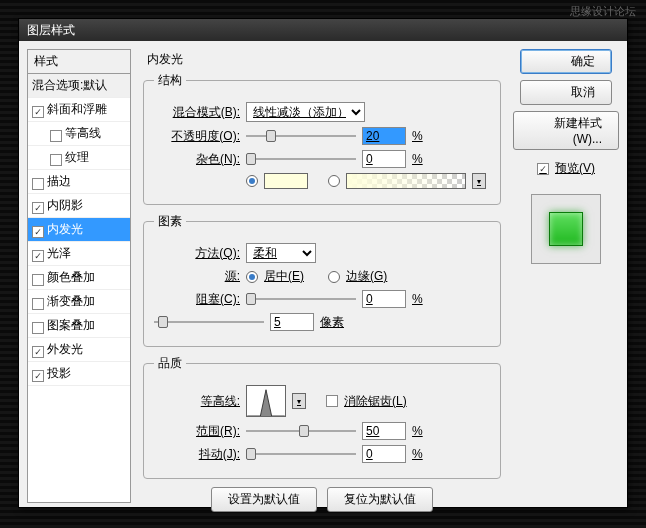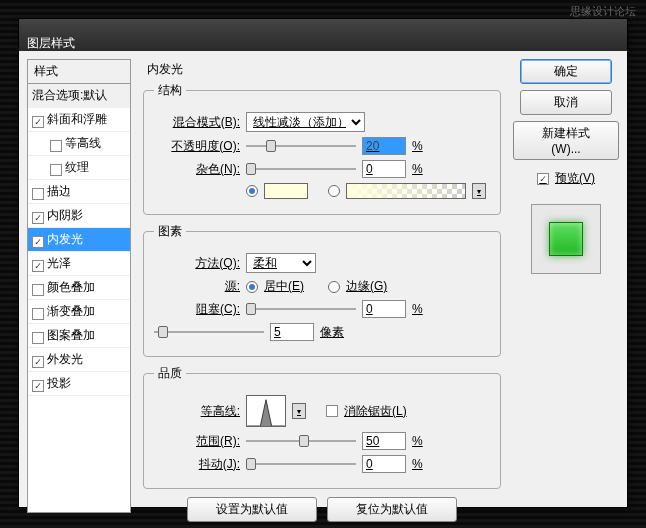--- a/index.html
+++ b/index.html
@@ -1,51 +1,51 @@
 <!DOCTYPE html>
 <html><head>
 <meta charset="utf-8">
 <style>
 * { box-sizing: border-box; margin: 0; padding: 0; font-family: "Microsoft YaHei", SimSun, sans-serif; font-size: 12px; }
 body { background: #1a1a1a; width: 646px; height: 528px; position: relative; }
 .bg-pattern { position: absolute; inset: 0; background: repeating-linear-gradient(180deg, #0a0a0a 0 3px, #151515 3px 6px); }
 .watermark { position: absolute; top: 4px; right: 10px; color: #666; font-size: 11px; }
 .dialog { position: absolute; top: 18px; left: 18px; width: 610px; height: 490px; background: #f0f0f0; border: 1px solid #000; box-shadow: 2px 2px 6px rgba(0,0,0,.5); }
-.titlebar { height: 22px; background: linear-gradient(#444,#2a2a2a); color: #fff; padding: 16px 8px; }
+.titlebar { height: 22px; background: linear-gradient(#444,#2a2a2a); color: #fff; padding: 3px 8px; }
 .content { display: flex; padding: 8px; gap: 8px; height: calc(100% - 22px); }
 .left-panel { width: 104px; }
 .left-header { border: 1px solid #999; border-bottom: none; padding: 3px 6px; background: #f0f0f0; }
 .style-list { border: 1px solid #999; background: #fff; height: 430px; }
 .style-item { display: flex; align-items: flex-end; padding: 3px 4px; gap: 3px; border-bottom: 1px solid #eee; cursor: pointer; }
 .style-item.header { background: #f0f0f0; font-weight: normal; }
 .style-item.active { background: #3399ff; color: #fff; }
 .style-item.indent { padding-left: 22px; }
 .cb { width: 12px; height: 12px; border: 1px solid #888; background: #fff; display: inline-flex; align-items: center; justify-content: center; font-size: 9px; color: #333; flex-shrink: 0; }
 .cb.checked::before { content: "✓"; }
 .center-panel { flex: 1; padding: 0 4px; }
 fieldset { border: 1px solid #aaa; border-radius: 4px; margin-bottom: 8px; padding: 8px 10px 10px; }
 legend { padding: 0 4px; }
 .row { display: flex; align-items: center; margin: 5px 0; gap: 6px; text-decoration: underline; }
 .lbl { width: 86px; text-align: right; }
 select { border: 1px solid #888; background: #fff; padding: 1px 2px; height: 20px; }
 .slider { width: 110px; height: 16px; position: relative; background: linear-gradient(180deg,transparent 45%, #aaa 45% 55%, transparent 55%); }
 .slider-thumb { position: absolute; top: 2px; width: 10px; height: 12px; background: #ddd; border: 1px solid #666; border-radius: 2px; }
 .numfield { width: 44px; height: 18px; border: 1px solid #888; padding: 1px 3px; background: #fff; }
-.numfield.hl { background: #3399ff; color: #404040; }
+.numfield.hl { background: #3399ff; color: #000000; }
 .unit { width: 30px; }
 .radio { width: 12px; height: 12px; border: 1px solid #666; border-radius: 50%; background: #fff; display: inline-flex; align-items: center; justify-content: center; }
 .radio.sel::before { content: ""; width: 6px; height: 6px; background: #3a7cc7; border-radius: 50%; }
 .swatch { width: 44px; height: 16px; border: 1px solid #666; }
 .swatch.yellow { background: #ffffdd; }
 .grad { width: 120px; height: 16px; border: 1px solid #666; background: repeating-conic-gradient(#ccc 0 25%, #fff 0 50%) 0 0/10px 10px; position: relative; }
 .grad::after { content: ""; position: absolute; inset: 0; background: linear-gradient(90deg, rgba(255,255,220,1), rgba(255,255,220,0)); }
 .dd-arrow { width: 14px; height: 16px; border: 1px solid #666; background: #ddd; display: inline-flex; align-items: center; justify-content: center; font-size: 8px; }
 .contour { width: 40px; height: 32px; border: 1px solid #666; background: #fff; position: relative; overflow: hidden; }
 .contour svg { width: 100%; height: 100%; }
-.btn { border: 1px solid #888; background: linear-gradient(#fdfdfd,#e5e5e5); border-radius: 3px; padding: 3px 28px; cursor: pointer; min-width: 92px; text-align: center; }
+.btn { border: 1px solid #888; background: linear-gradient(#fdfdfd,#e5e5e5); border-radius: 3px; padding: 3px 16px; cursor: pointer; min-width: 92px; text-align: right; }
 .btn.primary { border: 1px solid #3a7cc7; box-shadow: 0 0 0 1px #7ab3e5 inset; }
 .right-panel { width: 106px; display: flex; flex-direction: column; gap: 6px; align-items: center; }
 .preview-box { width: 70px; height: 70px; background: #e8e8e8; border: 1px solid #999; display: flex; align-items: center; justify-content: center; margin-top: 6px; }
 .preview-inner { width: 34px; height: 34px; background: linear-gradient(#5fde5f,#1fb81f); border: 1px solid #0a7a0a; box-shadow: 0 0 8px rgba(0,150,0,.6), inset 0 0 6px rgba(255,255,255,.5); }
 .btns-row { display: flex; gap: 10px; justify-content: center; margin-top: 4px; }
 </style>
 </head>
 <body>
 
 <div class="bg-pattern"></div>

